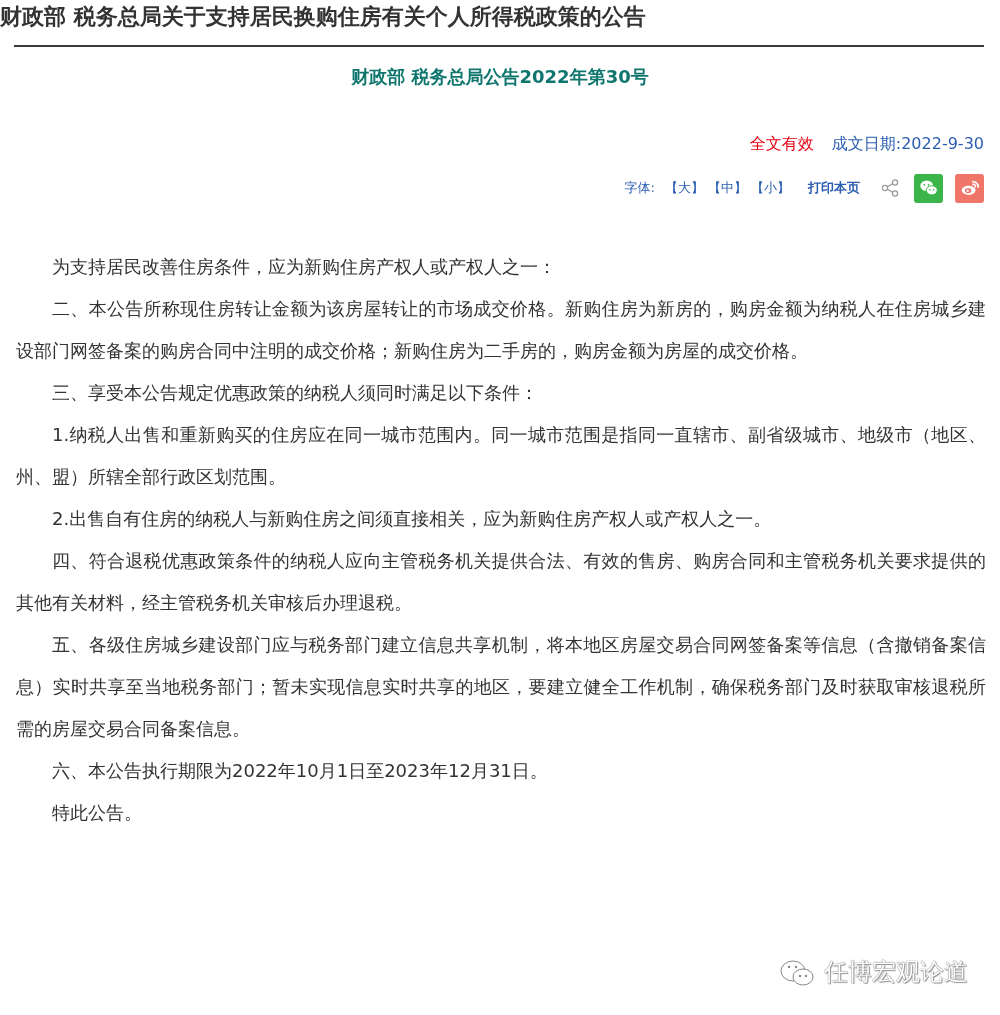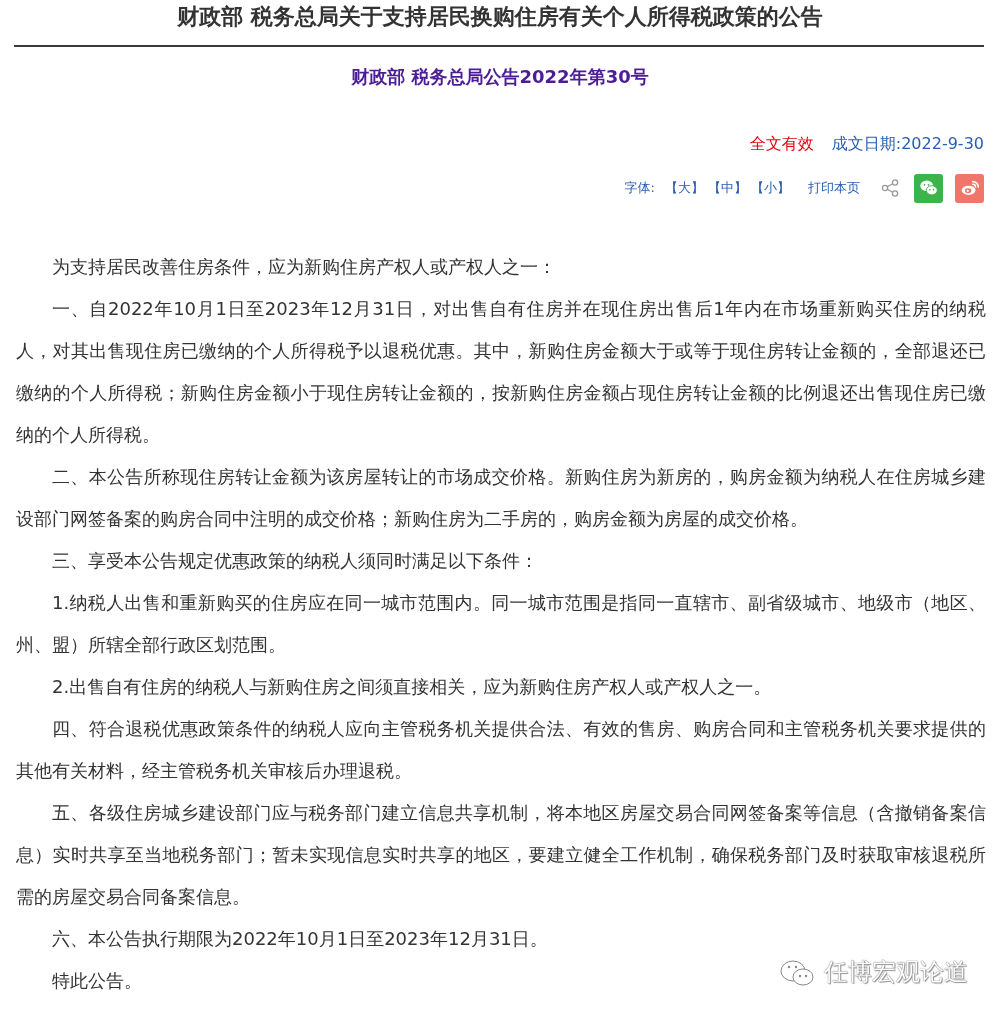--- a/index.html
+++ b/index.html
@@ -1,46 +1,46 @@
 <!DOCTYPE html>
 <html><head>
   <meta charset="utf-8">
   <style>
     * { margin: 0; padding: 0; box-sizing: border-box; }
     html, body { width: 1000px; height: 1015px; background: #ffffff; overflow: hidden; }
     body { font-family: "DejaVu Sans", "Liberation Sans", sans-serif; color: #333333; position: relative; }
 
     .title {
       position: absolute; left: 0; top: 2px; width: 1000px;
-      text-align: center; font-size: 22px; font-weight: bold; color: #333333;
+      font-size: 22px; font-weight: bold; color: #333333;
       line-height: 30px; letter-spacing: 0px;
     }
     .divider {
       position: absolute; left: 14px; top: 45px; width: 970px; height: 2px;
       background: #3a3a3a;
     }
     .subtitle {
       position: absolute; left: 0; top: 64px; width: 1000px;
-      text-align: center; font-size: 18px; font-weight: bold; color: #4c1d95;
+      text-align: center; font-size: 18px; font-weight: bold; color: #0f766e;
       line-height: 26px;
     }
     .meta-row {
       position: absolute; right: 16px; top: 132px; height: 24px;
       display: flex; align-items: flex-end; gap: 18px; font-size: 16px; line-height: 24px;
     }
     .status { color: #e60012; }
     .date { color: #2a5db0; }
 
     .tools-row {
       position: absolute; right: 16px; top: 172px; height: 32px;
       display: flex; align-items: center; font-size: 13px; color: #2a5db0;
     }
     .tools-row .lbl { margin-right: 10px; }
     .tools-row .sz { margin-right: 4px; cursor: pointer; }
-    .tools-row .print { margin-left: 14px; margin-right: 20px; cursor: pointer; }
+    .tools-row .print { margin-left: 14px; margin-right: 20px; cursor: pointer; font-weight: bold; }
     .share-icon { width: 20px; height: 20px; margin-right: 14px; }
     .wechat-btn {
       width: 29px; height: 29px; background: #3bb449; border-radius: 3px;
       display: flex; align-items: center; justify-content: center; margin-right: 12px; cursor: pointer;
     }
     .weibo-btn {
       width: 29px; height: 29px; background: #f0766a; border-radius: 3px;
       display: flex; align-items: center; justify-content: center; cursor: pointer;
     }
 
@@ -101,21 +101,20 @@
       <ellipse cx="10" cy="15" rx="3.5" ry="2.6" fill="#f0766a"></ellipse>
       <circle cx="9.5" cy="15.2" r="1.2" fill="#ffffff"></circle>
       <path d="M15 5 A6 6 0 0 1 21 11" fill="none" stroke="#ffffff" stroke-width="1.8" stroke-linecap="round"></path>
       <path d="M15 8 A3 3 0 0 1 18 11" fill="none" stroke="#ffffff" stroke-width="1.6" stroke-linecap="round"></path>
     </svg>
   </span>
 </div>
 
 <div class="content">
   <p>为支持居民改善住房条件，应为新购住房产权人或产权人之一：</p>
-  <p>一、自2022年10月1日至2023年12月31日，对出售自有住房并在现住房出售后1年内在市场重新购买住房的纳税人，对其出售现住房已缴纳的个人所得税予以退税优惠。其中，新购住房金额大于或等于现住房转让金额的，全部退还已缴纳的个人所得税；新购住房金额小于现住房转让金额的，按新购住房金额占现住房转让金额的比例退还出售现住房已缴纳的个人所得税。</p>
   <p>二、本公告所称现住房转让金额为该房屋转让的市场成交价格。新购住房为新房的，购房金额为纳税人在住房城乡建设部门网签备案的购房合同中注明的成交价格；新购住房为二手房的，购房金额为房屋的成交价格。</p>
   <p>三、享受本公告规定优惠政策的纳税人须同时满足以下条件：</p>
   <p>1.纳税人出售和重新购买的住房应在同一城市范围内。同一城市范围是指同一直辖市、副省级城市、地级市（地区、州、盟）所辖全部行政区划范围。</p>
   <p>2.出售自有住房的纳税人与新购住房之间须直接相关，应为新购住房产权人或产权人之一。</p>
   <p>四、符合退税优惠政策条件的纳税人应向主管税务机关提供合法、有效的售房、购房合同和主管税务机关要求提供的其他有关材料，经主管税务机关审核后办理退税。</p>
   <p>五、各级住房城乡建设部门应与税务部门建立信息共享机制，将本地区房屋交易合同网签备案等信息（含撤销备案信息）实时共享至当地税务部门；暂未实现信息实时共享的地区，要建立健全工作机制，确保税务部门及时获取审核退税所需的房屋交易合同备案信息。</p>
   <p>六、本公告执行期限为2022年10月1日至2023年12月31日。</p>
   <p>特此公告。</p>
 </div>
 

